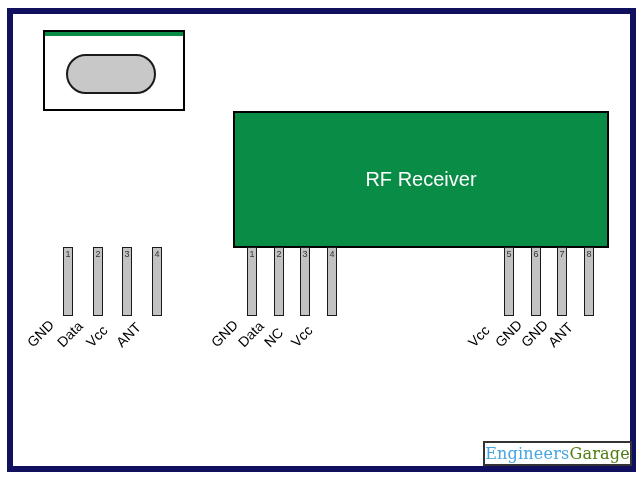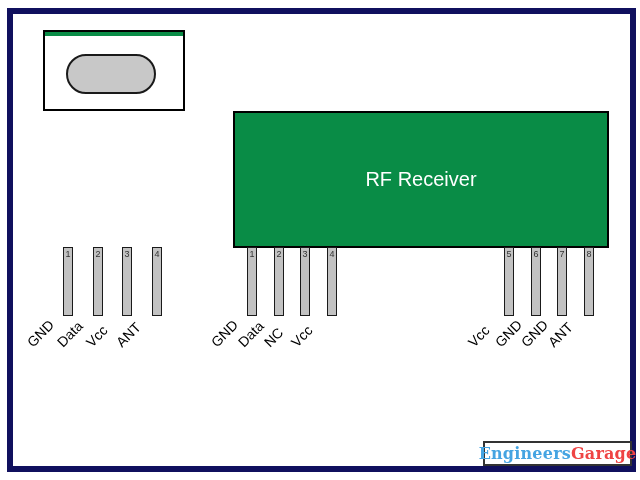--- a/index.html
+++ b/index.html
@@ -115,24 +115,23 @@
     box-sizing: border-box;
     background: #ffffff;
     border: 2px solid #333333;
     display: flex;
     align-items: center;
     justify-content: center;
     font-family: "DejaVu Serif", serif;
     font-size: 16px;
     z-index: 4;
     letter-spacing: 0.2px;
-    font-weight: bold;
   }
   .logo-part1 { color: #45A4E2; }
-  .logo-part2 { color: #ef4444; }
+  .logo-part2 { color: #4d7c0f; }
 </style>
 </head>
 <body>
 
 <div class="canvas">
 
   <div class="frame"></div>
 
   <div class="tx-cap">
     <div class="tx-cap-strip"></div>

